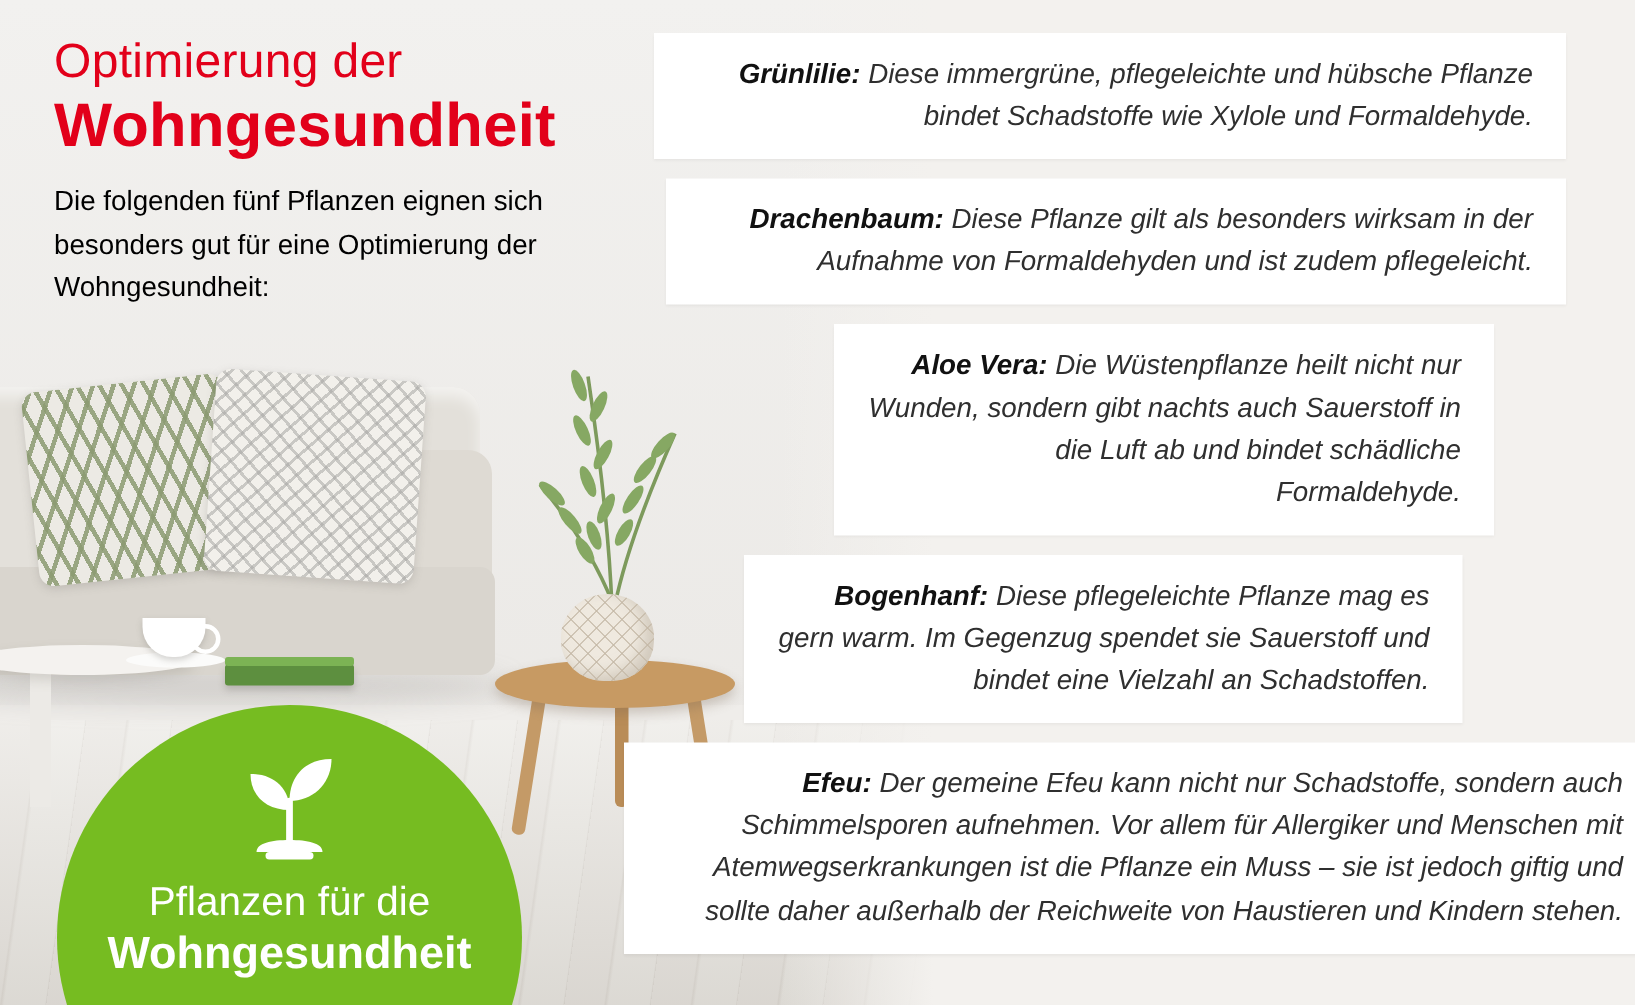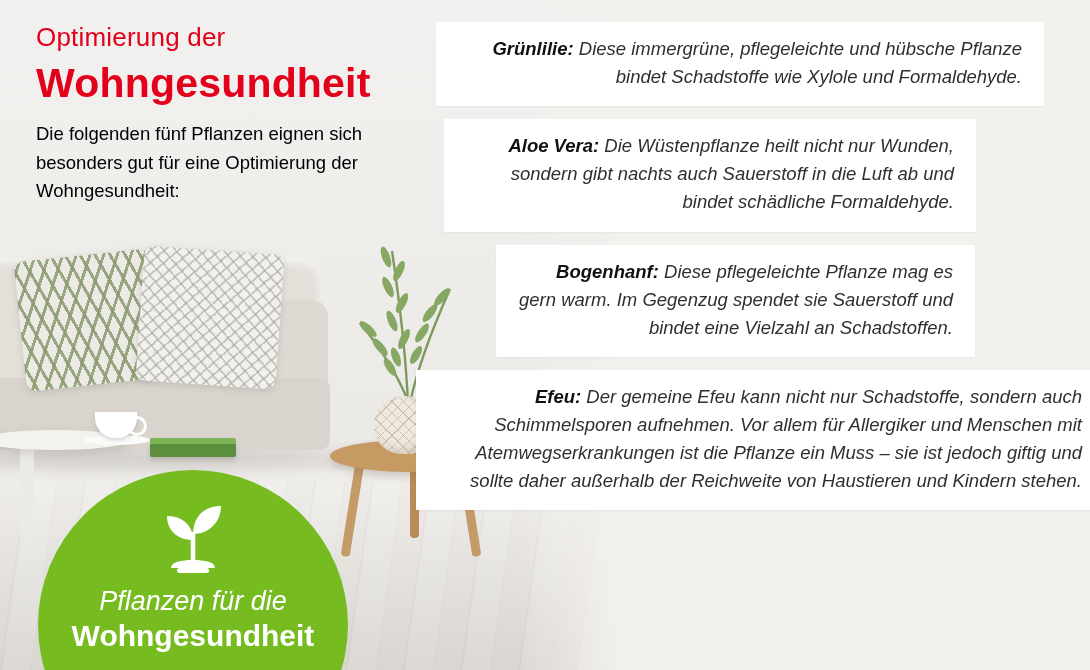--- a/index.html
+++ b/index.html
@@ -150,21 +150,21 @@
   }
 
   .photo-fade {
     position:absolute; right:0; top:0; width:120px; height:670px;
     background:linear-gradient(90deg, rgba(243,241,238,0), #f3f1ee 85%);
   }
 
   
   .head-1 {
     position:absolute; left:36px; top:22px;
-    font-size:26px; color:#e2001a; font-weight:400; letter-spacing:.2px;
+    font-size:32px; color:#e2001a; font-weight:400; letter-spacing:.2px;
   }
   .head-2 {
     position:absolute; left:36px; top:60px;
     font-size:41px; color:#e2001a; font-weight:bold; letter-spacing:.2px;
   }
   .intro {
     position:absolute; left:36px; top:120px; width:390px;
     font-size:18.5px; line-height:1.55; color:#000000;
   }
 
@@ -175,21 +175,21 @@
     background:#76bc21;
     box-shadow:0 0 0 0 rgba(0,0,0,0);
   }
   .badge-inner {
     position:absolute; left:0; top:0; width:310px; height:310px;
     display:flex; flex-direction:column; align-items:center;
     padding-top:24px;
   }
   .badge-icon { width:92px; height:84px; }
   .badge-line1 {
-    margin-top:8px; color:#fff; font-size:27px; font-weight:400;font-style:italic;
+    margin-top:8px; color:#fff; font-size:27px; font-weight:400;
   }
   .badge-line2 {
     color:#fff; font-size:30px; font-weight:bold; margin-top:2px;
   }
 
   
   .cards {
     position:absolute; left:444px; top:22px; width:600px;font-style:italic;
   }
   .card {
@@ -198,21 +198,21 @@
     padding:13px 22px 15px 22px;
     text-align:right;
     color:#2f2f2f;
     font-size:18.5px;
     line-height:1.52;
     box-shadow:0 1px 2px rgba(0,0,0,.05);
   }
   .card b { font-weight:bold; color:#111; }
   .card.wide { margin-left:-28px; width:688px; }
   .card.w2 { margin-left:-8px; width:608px; }
-  .card.w3 { width:532px; }
+  .card.w3 { margin-left:112px; width:440px; }
   .card.w4 { margin-left:52px; width:479px; }
   .card.w5 { margin-left:0px; width:600px; }
 </style>
 </head>
 <body>
 
 <div id="page">
 
   <div class="photo">
     <div class="wall"></div>
@@ -280,20 +280,23 @@
       </svg>
       <div class="badge-line1">Pflanzen für die</div>
       <div class="badge-line2">Wohngesundheit</div>
     </div>
   </div>
 
   <div class="cards">
     <div class="card w2">
       <b>Grünlilie:</b><span> Diese immergrüne, pflegeleichte und hübsche Pflanze bindet Schadstoffe wie Xylole und Formaldehyde.</span>
     </div>
+    <div class="card w5">
+      <b>Drachenbaum:</b><span> Diese Pflanze gilt als besonders wirksam in der Aufnahme von Formaldehyden und ist zudem pflegeleicht.</span>
+    </div>
     <div class="card w3">
       <b>Aloe Vera:</b><span> Die Wüstenpflanze heilt nicht nur Wunden, sondern gibt nachts auch Sauerstoff in die Luft ab und bindet schädliche Formaldehyde.</span>
     </div>
     <div class="card w4">
       <b>Bogenhanf:</b><span> Diese pflegeleichte Pflanze mag es gern warm. Im Gegenzug spendet sie Sauerstoff und bindet eine Vielzahl an Schadstoffen.</span>
     </div>
     <div class="card wide">
       <b>Efeu:</b><span> Der gemeine Efeu kann nicht nur Schadstoffe, sondern auch Schimmelsporen aufnehmen. Vor allem für Allergiker und Menschen mit Atemwegserkrankungen ist die Pflanze ein Muss – sie ist jedoch giftig und sollte daher außerhalb der Reichweite von Haustieren und Kindern stehen.</span>
     </div>
   </div>

